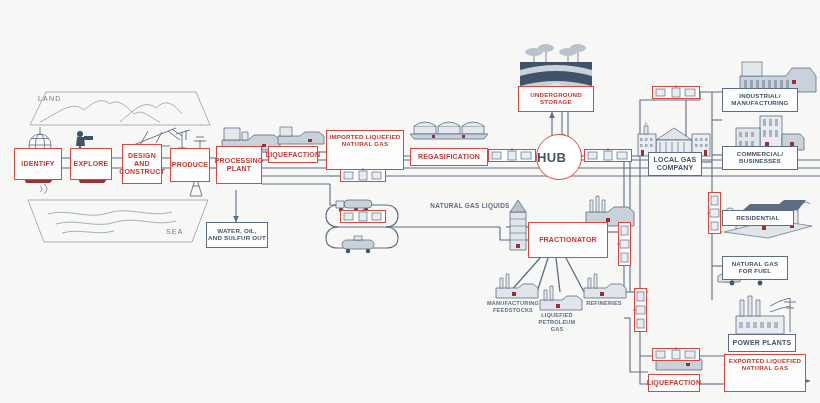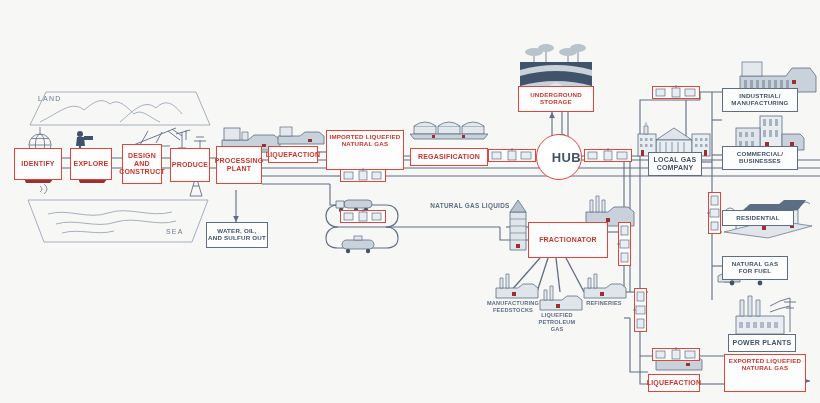--- a/index.html
+++ b/index.html
@@ -17,21 +17,21 @@
   .t-blue .lbl{color:#41536a;}
   .b7 .lbl{font-size:7px;font-weight:bold;}
   .b6 .lbl{font-size:6.2px;font-weight:bold;}
   .plain{position:absolute;z-index:6;text-align:center;color:#5d6e84;line-height:1.2;}
   
   .chip{position:absolute;border:1.5px solid #e0453c;background:#fdfdfd;z-index:7;box-sizing:border-box;}
   .chip.h{height:13px;}
   .chip.v{width:13px;}
   .hubwrap{position:absolute;z-index:8;}
   .hub{width:44px;height:44px;border-radius:50%;border:1.6px solid #e0453c;background:#fff;
-       display:flex;align-items:center;justify-content:flex-end;}
+       display:flex;align-items:center;justify-content:flex-start;}
   .hub span{font-size:13px;font-weight:bold;color:#41536a;letter-spacing:.4px;}
   .cap{position:absolute;z-index:6;color:#5d6e84;font-size:5.6px;font-weight:bold;text-align:center;line-height:1.25;letter-spacing:.2px;}
   .geo{position:absolute;z-index:2;color:#6b7b8f;font-size:7px;letter-spacing:1.2px;}
 </style>
 </head>
 <body>
 
 <div id="stage">
 
   <svg class="layer" viewBox="0 0 820 403">

